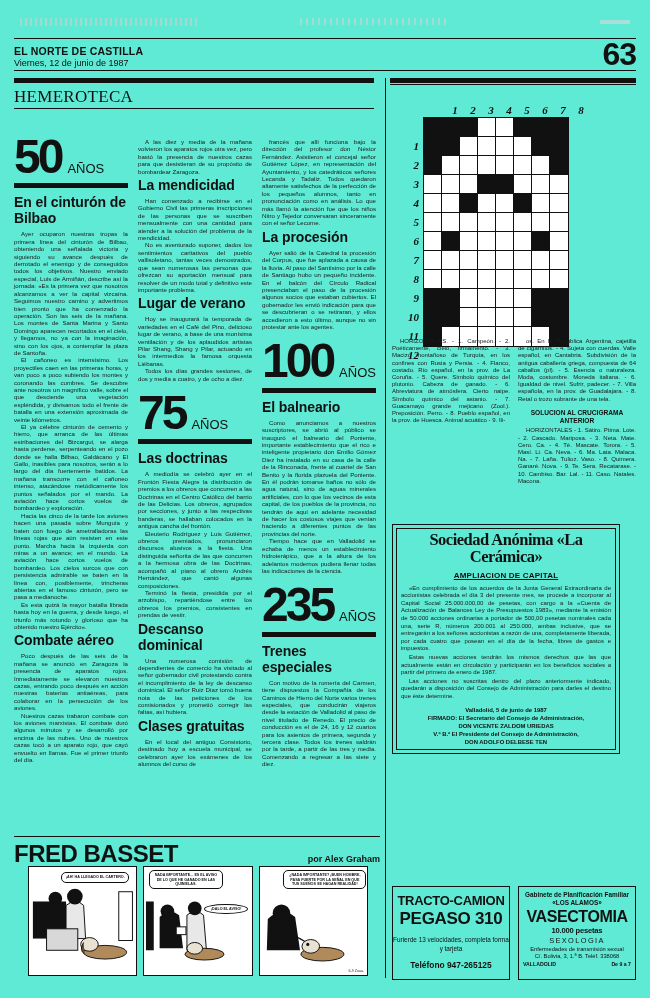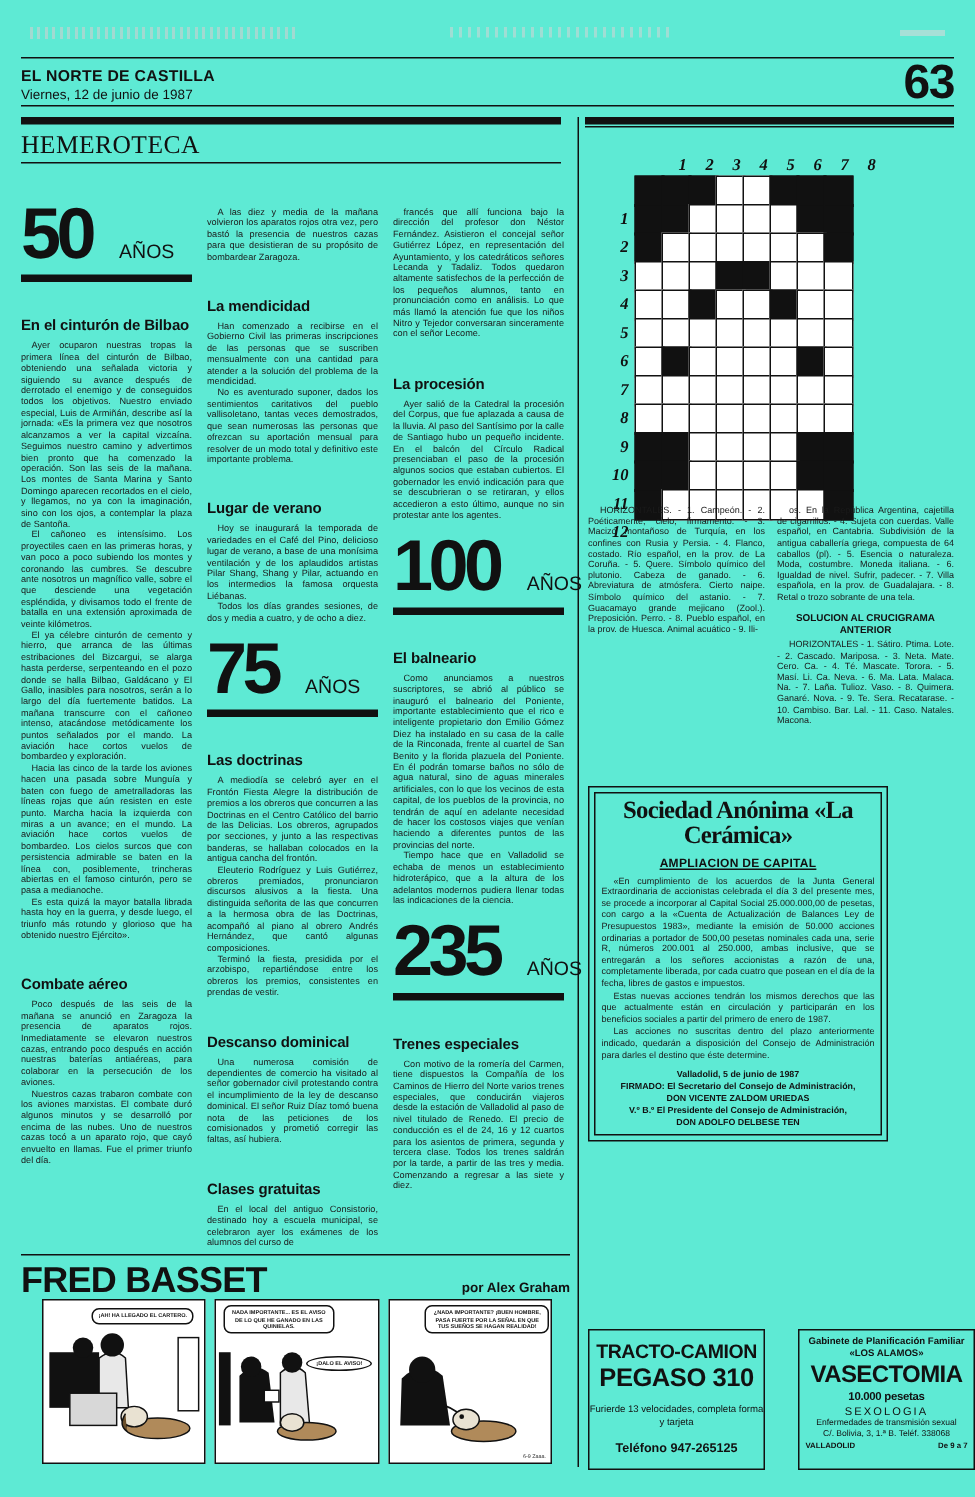--- a/index.html
+++ b/index.html
@@ -40,24 +40,24 @@
     font-family:"Liberation Sans",sans-serif;white-space:nowrap;}
 
   
   .cols{position:absolute;left:14px;top:138px;width:366px;height:690px;}
   .col{position:absolute;top:0;width:114px;}
   .c1{left:0;} .c2{left:124px;} .c3{left:248px;}
 
   .anniv{font-weight:bold;color:#111;line-height:.78;letter-spacing:-3px;
      font-family:"Liberation Sans",sans-serif;}
   .anniv .num{font-size:48px;}
-  .anniv .lbl{font-size:13px;letter-spacing:0px;font-weight:normal;margin-left:18px;}
+  .anniv .lbl{font-size:13px;letter-spacing:0px;font-weight:normal;margin-left:6px;}
   .anniv-rule{border-top:5px solid #111;margin-top:8px;margin-bottom:6px;}
 
-  .subhead{font-size:10px;font-weight:bold;color:#111;margin:24px 0 4px 0;letter-spacing:-.1px;}
+  .subhead{font-size:14px;font-weight:bold;color:#111;margin:2px 0 4px 0;letter-spacing:-.1px;}
   .body{font-size:6.1px;line-height:7.4px;color:#1a1a1a;text-align:justify;
     font-family:"Liberation Sans",sans-serif;hyphens:auto;}
   .body p{margin:0 0 0 0;text-indent:7px;}
 
   
   .xw{position:absolute;left:392px;top:104px;width:244px;}
   .xw-colnums{display:flex;margin-left:54px;gap:0;}
   .xw-colnums span{width:18px;text-align:center;font-size:11px;font-weight:bold;
     font-family:"Liberation Serif",serif;color:#111;font-style:italic;}
   .xw-body{display:flex;margin-top:2px;}
@@ -69,42 +69,42 @@
   .cell.blk{background:#111;border-color:#111;}
 
   
   .clues{position:absolute;left:392px;top:338px;width:244px;display:flex;gap:8px;}
   .clues .cc{width:118px;}
   .clue-body{font-size:6.0px;line-height:7.2px;text-align:justify;color:#1a1a1a;}
   .clue-body p{margin:0;text-indent:8px;}
   .sol-title{font-size:6.6px;font-weight:bold;text-align:center;margin:6px 0 3px;color:#111;line-height:7.8px;}
 
   
-  .ad-ceramica{position:absolute;left:392px;top:524px;width:200px;
+  .ad-ceramica{position:absolute;left:392px;top:524px;width:228px;
      border:1.6px solid #111;box-sizing:border-box;padding:6px 8px 7px;}
   .ad-ceramica::before{content:"";position:absolute;left:3px;top:3px;right:3px;bottom:3px;
      border:0.7px solid #111;pointer-events:none;}
   .ad-title{font-size:16.5px;font-weight:bold;text-align:center;color:#111;letter-spacing:-.5px;
      font-family:"Liberation Serif",serif;line-height:1.05;}
   .ad-sub{font-size:8px;font-weight:bold;text-align:center;margin:5px 0 5px;color:#111;
      text-decoration:underline;letter-spacing:.2px;}
   .ad-body{font-size:6.0px;line-height:7.6px;text-align:justify;color:#1a1a1a;}
   .ad-body p{margin:0 0 1px 0;text-indent:8px;}
   .ad-sign{font-size:5.9px;text-align:center;line-height:8px;margin-top:5px;color:#111;font-weight:bold;}
   .ad-sign .ln{display:block;}
 
   
   .ad-tracto{position:absolute;left:392px;top:886px;width:118px;height:94px;
      border:1.4px solid #111;box-sizing:border-box;text-align:center;padding-top:6px;}
   .tr-1{font-size:13px;font-weight:bold;letter-spacing:-.3px;color:#111;}
   .tr-2{font-size:17px;font-weight:bold;letter-spacing:-.3px;color:#111;margin-top:1px;}
   .tr-3{font-size:6.4px;color:#111;margin-top:7px;line-height:8.5px;}
   .tr-4{font-size:8.4px;font-weight:bold;color:#111;margin-top:7px;}
 
-  .ad-vaso{position:absolute;left:532px;top:886px;width:118px;height:94px;
+  .ad-vaso{position:absolute;left:518px;top:886px;width:118px;height:94px;
      border:1.4px solid #111;box-sizing:border-box;text-align:center;padding:4px 4px 0;}
   .vs-1{font-size:6.4px;font-weight:bold;color:#111;line-height:8px;}
   .vs-2{font-size:16px;font-weight:bold;color:#111;letter-spacing:-.4px;margin-top:1px;}
   .vs-3{font-size:7.6px;font-weight:bold;color:#111;letter-spacing:-.2px;}
   .vs-4{font-size:7.4px;color:#111;letter-spacing:1.4px;margin:1px 0;}
   .vs-5{font-size:5.7px;color:#111;margin-top:1px;}
   .vs-6{font-size:5.2px;color:#111;display:flex;justify-content:space-between;margin-top:2px;font-weight:bold;}
 
   
   .fb-rule{position:absolute;left:14px;top:836px;width:366px;border-top:1.2px solid #111;}

